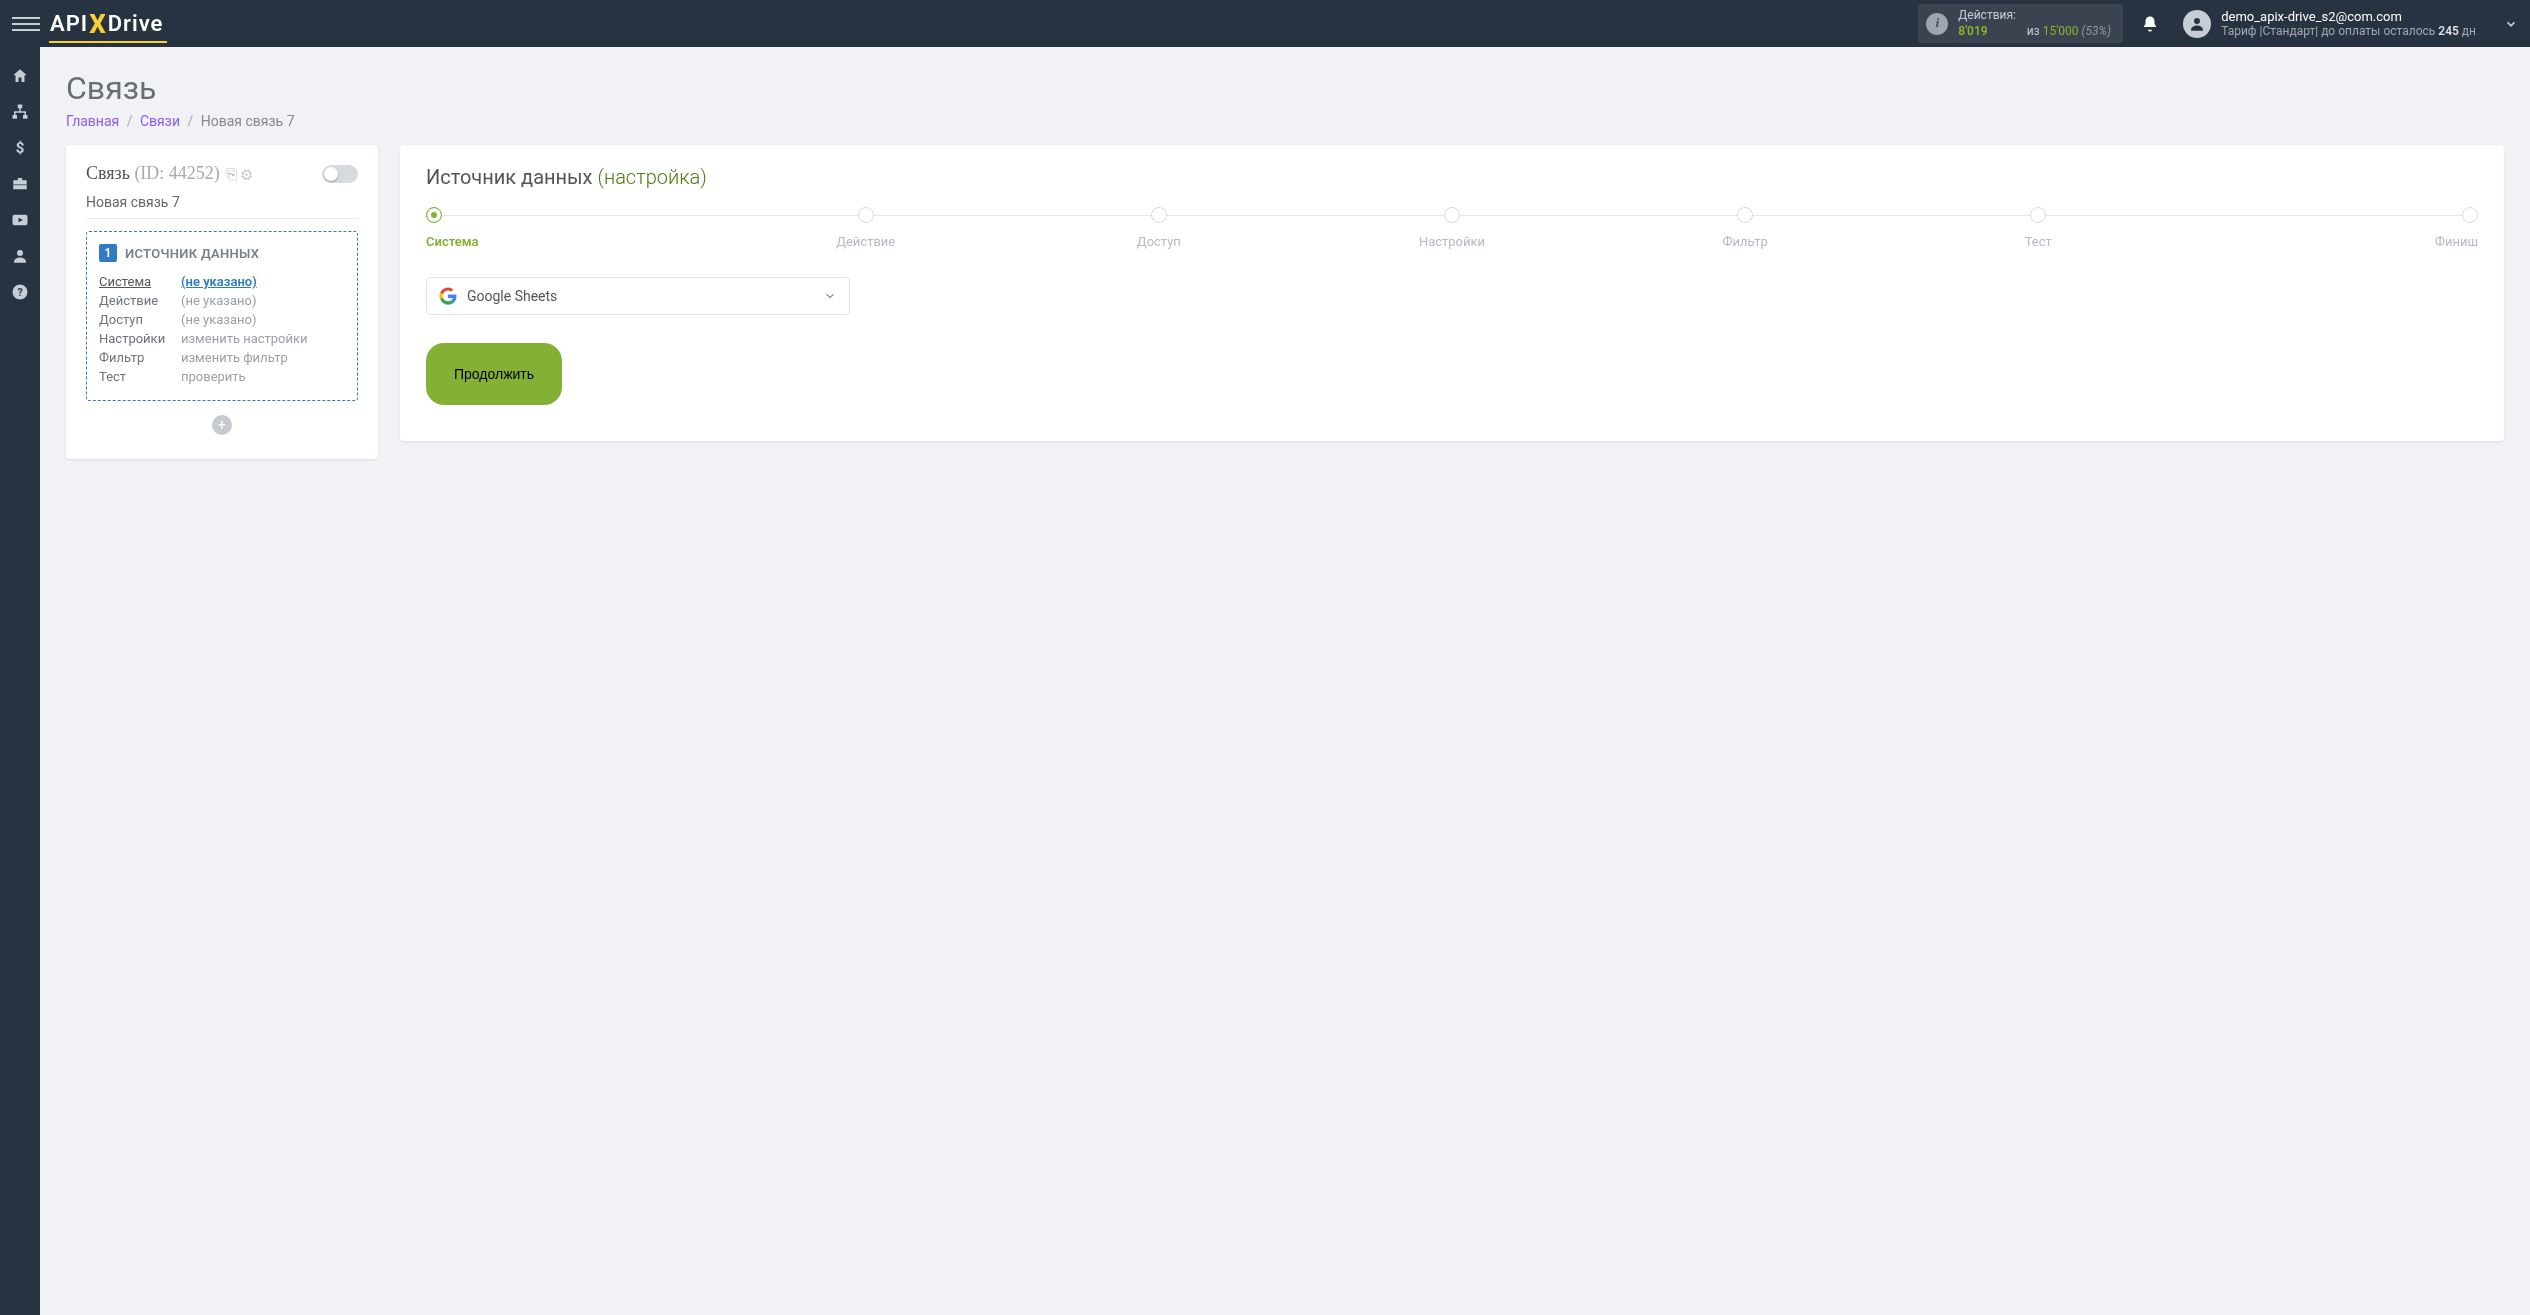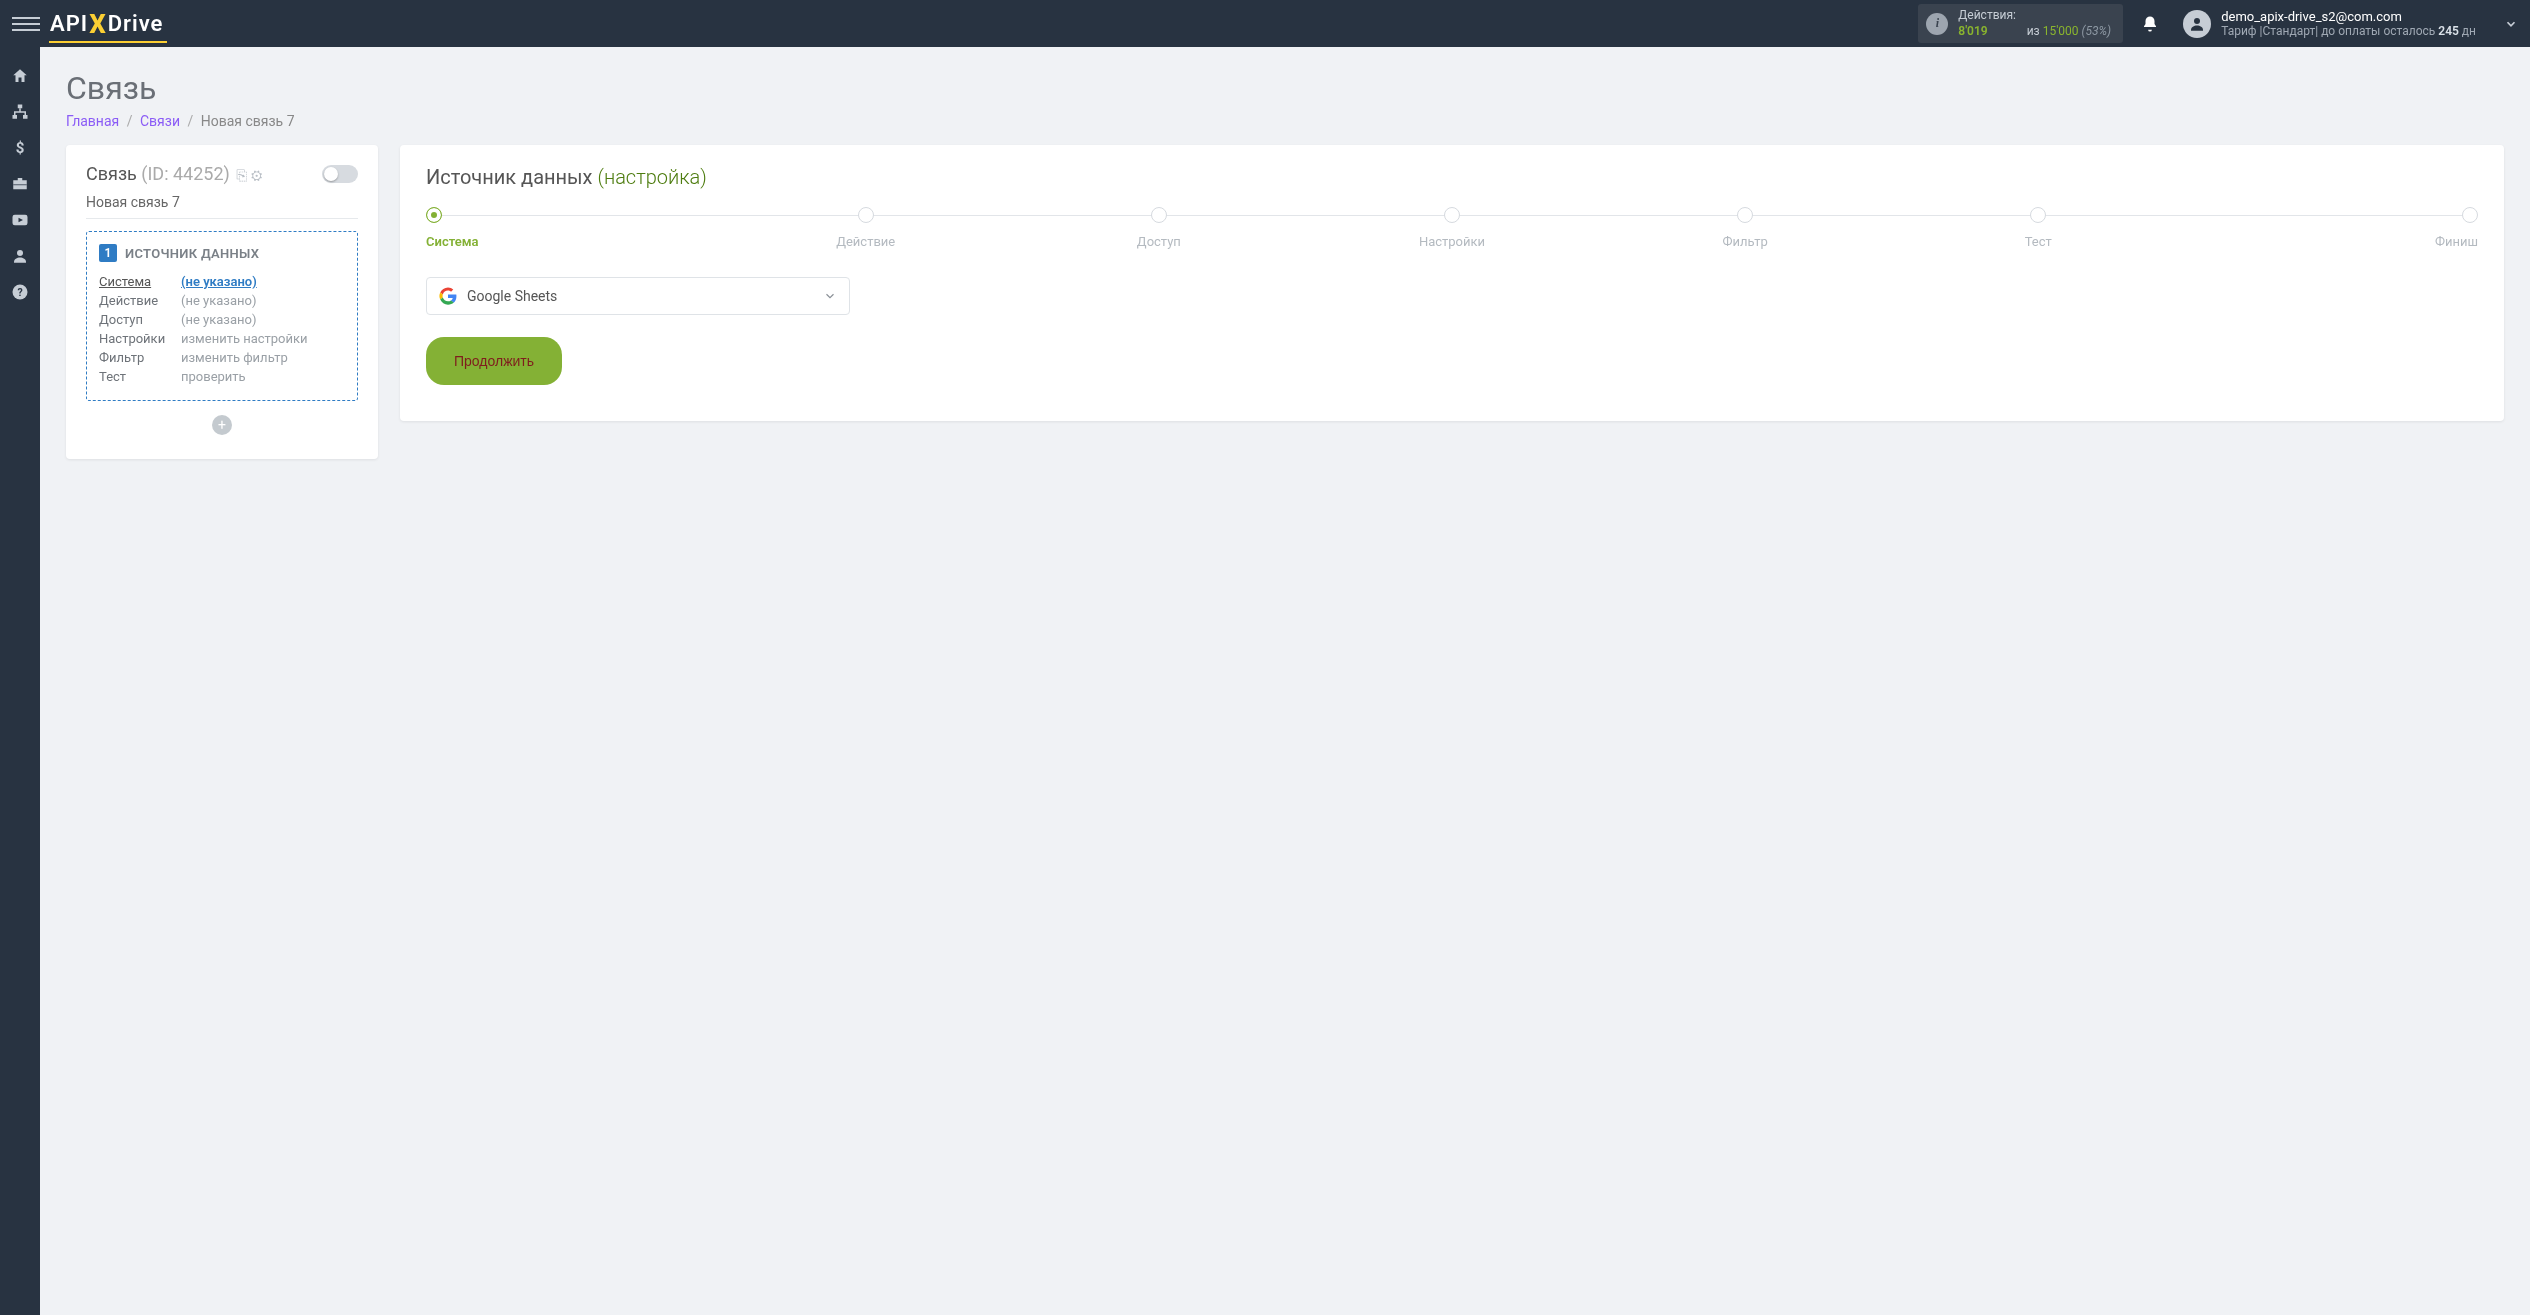--- a/index.html
+++ b/index.html
@@ -33,21 +33,21 @@
 .sidenav .nav-item { width: 40px; height: 34px; display: flex; align-items: center; justify-content: center; color: #c6cdd5; cursor: pointer; }
 .main { flex: 1; padding: 22px 26px; }
 .page-title { font-size: 32px; font-weight: 400; color: #6a6f76; margin-bottom: 6px; }
 .breadcrumb { font-size: 14px; color: #888; margin-bottom: 16px; }
 .breadcrumb a { color: #8b5cf6; text-decoration: none; cursor: pointer; }
 .breadcrumb .sep { color: #aaa; margin: 0 4px; }
 .panels { display: flex; gap: 22px; align-items: flex-start; }
 .card { background: #fff; border-radius: 4px; box-shadow: 0 1px 3px rgba(0,0,0,0.08); }
 .left-card { width: 312px; padding: 18px 20px 24px; }
 .lc-head { display: flex; align-items: center; justify-content: space-between; margin-bottom: 10px; }
-.lc-title { font-size: 18px; color: #555; }
+.lc-title { font-size: 18px; color: #555; font-family: Liberation Serif, serif; }
 .lc-title .idpart { color: #aaa; }
 .lc-title .mini-icons { color: #b8bec5; font-size: 14px; margin-left: 2px; }
 .toggle { width: 36px; height: 18px; background: #d7dbe0; border-radius: 10px; position: relative; cursor: pointer; }
 .toggle .knob { position: absolute; left: 2px; top: 2px; width: 14px; height: 14px; background: #fff; border-radius: 50%; box-shadow: 0 1px 2px rgba(0,0,0,0.3); }
 .lc-name { font-size: 14px; color: #666; padding-bottom: 8px; border-bottom: 1px solid #e6e9ec; margin-bottom: 12px; }
 .src-block { border: 1px dashed #2f7cc4; border-radius: 3px; padding: 12px 12px 14px; }
 .src-head { display: flex; align-items: center; gap: 8px; color: #2f7cc4; font-weight: 600; font-size: 13px; letter-spacing: .3px; margin-bottom: 10px; }
 .src-head .numbox { background: #2f7cc4; color: #fff; width: 18px; height: 18px; display: flex; align-items: center; justify-content: center; font-size: 12px; border-radius: 2px; font-weight: 600; }
 .src-head .title { color: #7a8087; }
 .src-rows { font-size: 13px; }
@@ -67,21 +67,21 @@
 .step:last-child { text-align: right; }
 .dot { width: 16px; height: 16px; border-radius: 50%; background: #fff; border: 1px solid #d6dadf; display: inline-block; }
 .step.active .dot { border-color: #84b135; box-shadow: inset 0 0 0 4px #fff; background: #84b135; }
 .step .lbl { margin-top: 8px; font-size: 13px; color: #b4bac0; }
 .step.active .lbl { color: #84b135; font-weight: 600; }
 .field-label { font-size: 13px; font-weight: 600; color: #5a5f65; margin-bottom: 8px; }
 .select { width: 424px; border: 1px solid #dfe3e7; border-radius: 4px; height: 38px; display: flex; align-items: center; padding: 12px 12px; position: relative; cursor: pointer; background: #fff; }
 .select .sys-icon { width: 18px; height: 18px; margin-right: 10px; }
 .select .val { color: #555; font-size: 14px; }
 .select .chev { position: absolute; right: 12px; color: #8a9097; }
-.btn-primary { margin-top: 22px; background: #84b135; color: #7f1d1d; border: none; border-radius: 18px; padding: 16px 28px; font-size: 14px; cursor: pointer; }
+.btn-primary { margin-top: 28px; background: #84b135; color: #000000; border: none; border-radius: 18px; padding: 23px 28px; font-size: 14px; cursor: pointer; }
 svg { display: block; }
 </style>
 </head>
 <body>
 
 <div class="topbar">
   <div class="menu-btn">
       <span></span>
       <span></span>
       <span></span>

